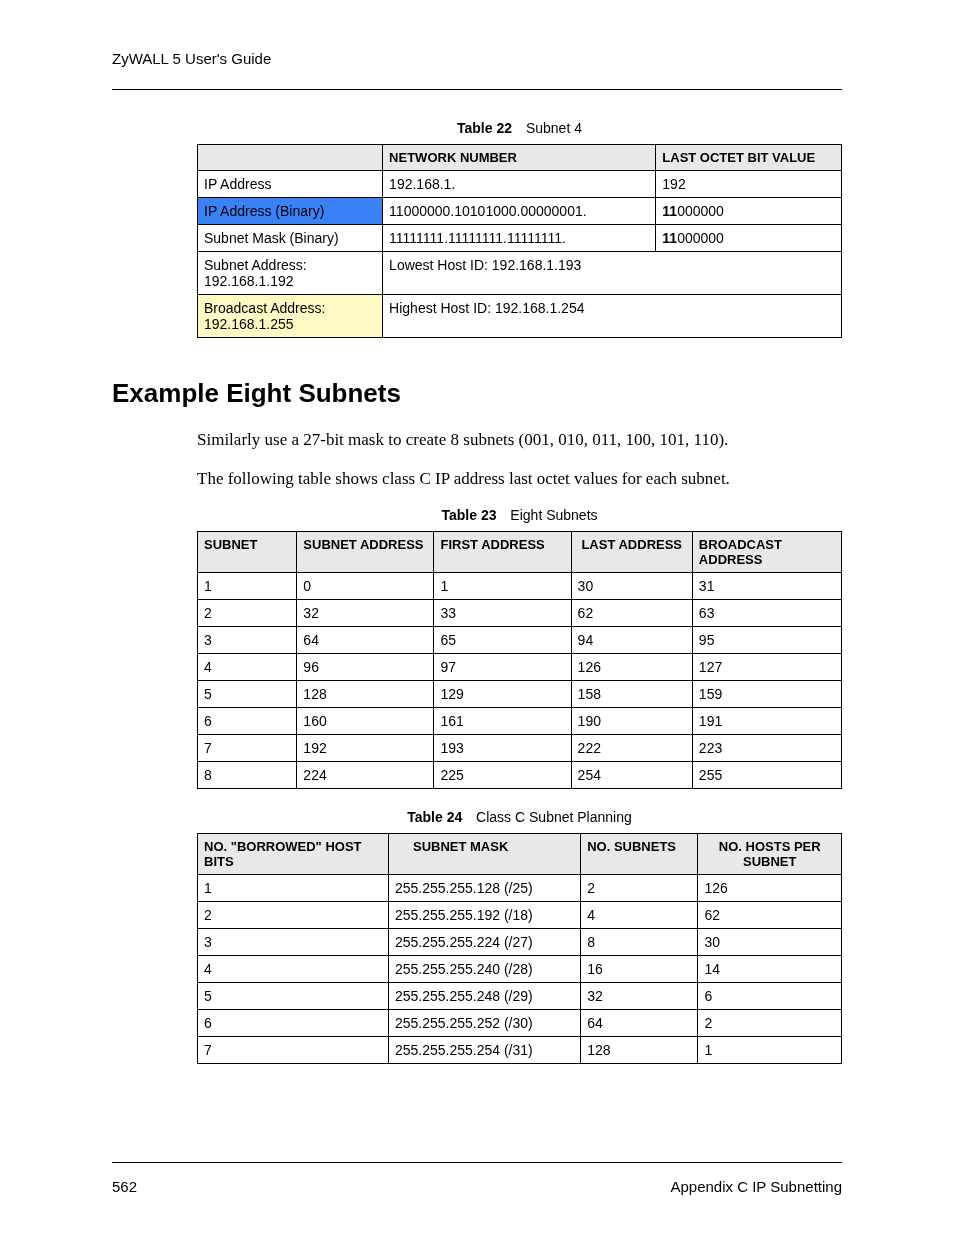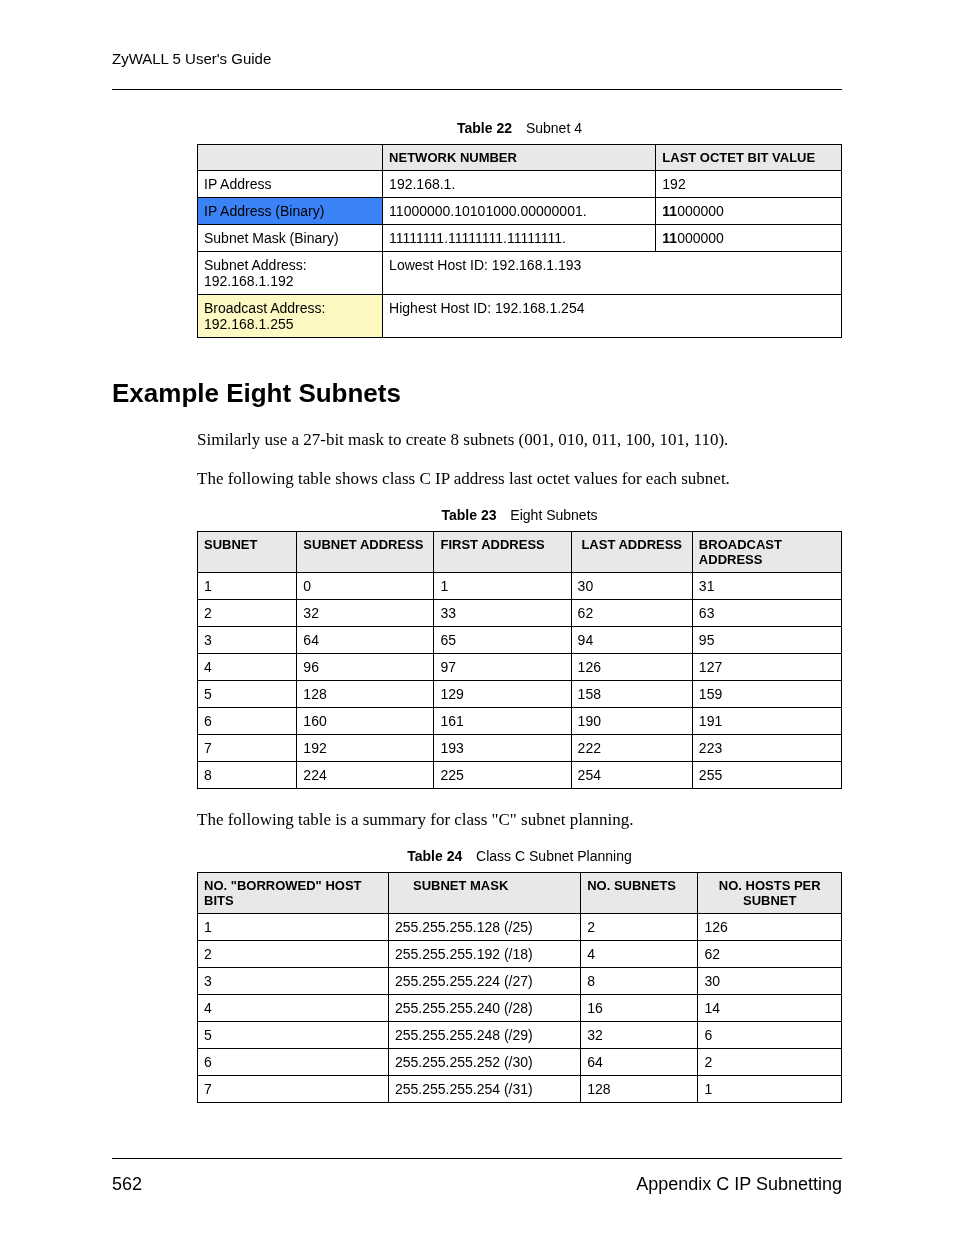--- a/index.html
+++ b/index.html
@@ -84,21 +84,21 @@
     line-height: 1.35;
   }
   .footer-rule {
     border: none;
     border-top: 1.5px solid #000;
     margin: 0;
   }
   .footer {
     display: flex;
     justify-content: space-between;
-    font-size: 18px;
+    font-size: 15px;
     padding-top: 8px;
     position: absolute;
     bottom: 40px;
     left: 112px;
     right: 112px;
   }
 </style>
 </head>
 <body>
 
@@ -214,21 +214,20 @@
     <tr>
           <td>8</td>
           <td>224</td>
           <td>225</td>
           <td>254</td>
           <td>255</td>
         </tr>
   </tbody>
     </table>
 
-  <p class="body">The following table is a summary for class "C" subnet planning.</p>
 
   <div class="table-caption">
     <span class="tbl-num">Table 24</span>
     <span>Class C Subnet Planning</span>
   </div>
   <table class="t24">
     <tbody>
         <tr>
       <th class="p0">NO. "BORROWED" HOST BITS</th>
       <th class="p1">SUBNET MASK</th>

